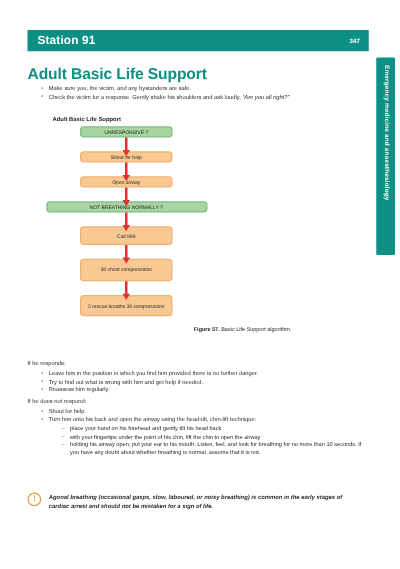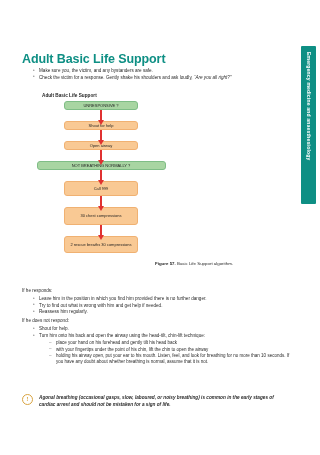--- a/index.html
+++ b/index.html
@@ -240,20 +240,24 @@
     font-style: italic;
     color: #2b2b2b;
     font-weight: bold;
   }
 </style>
 </head>
 <body>
 
 <div class="page">
 
+  <div class="header-bar">
+    <span class="station-title">Station 91</span>
+    <span class="page-number">347</span>
+  </div>
 
   <div class="side-tab">
     <span class="side-tab-label">Emergency medicine and anaesthesiology</span>
   </div>
 
   <div class="main-heading">Adult Basic Life Support</div>
 
   <ul class="bullets intro-bullets">
     <li><span>Make sure you, the victim, and any bystanders are safe.</span></li>
     <li><span>Check the victim for a response. Gently shake his shoulders and ask loudly, </span><span class="emph">“Are you all right?”</span></li>

